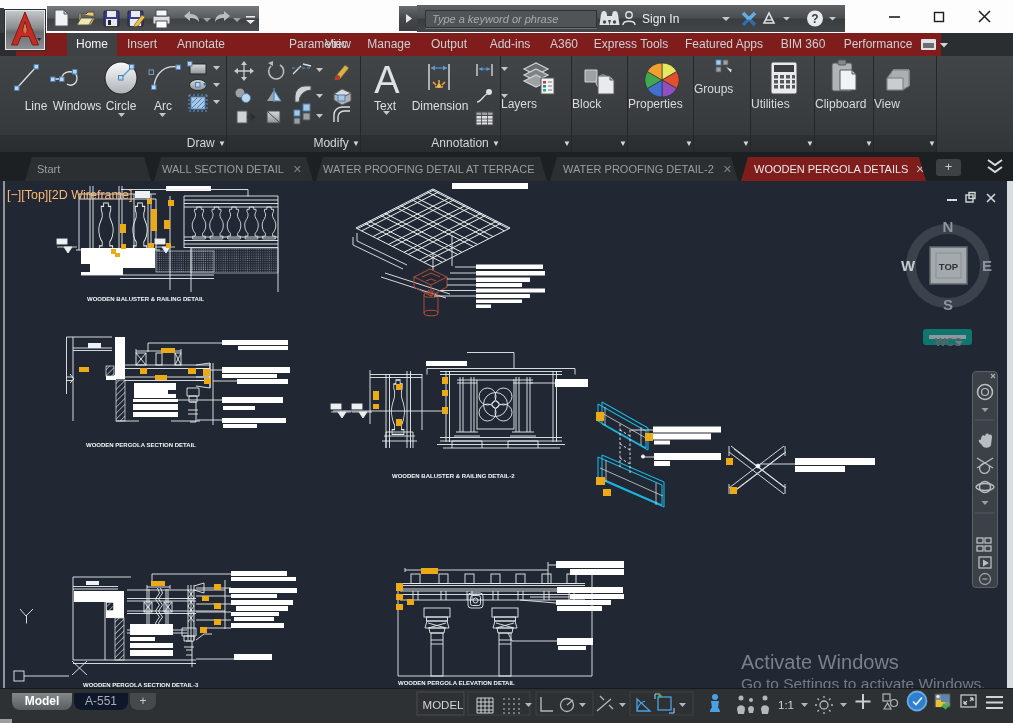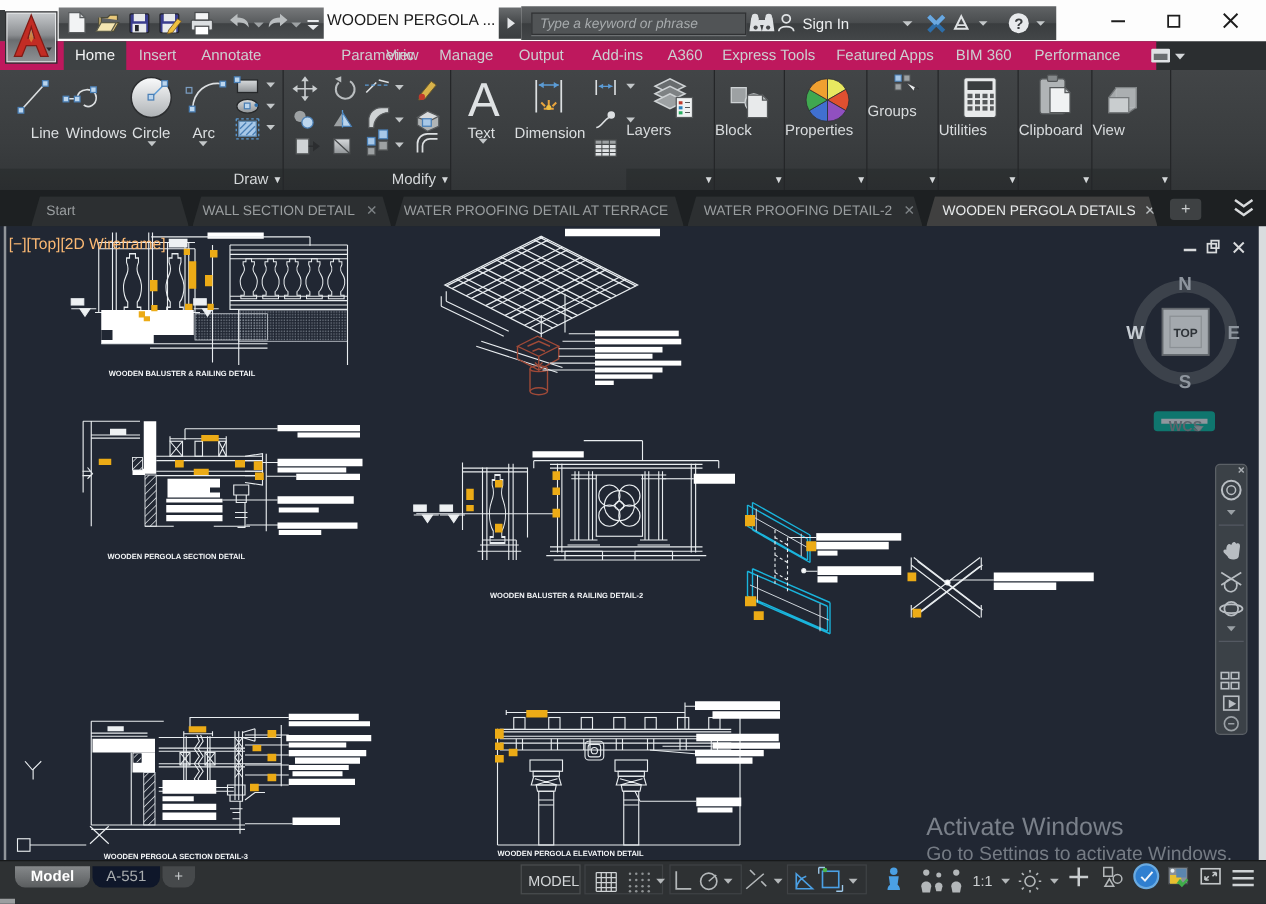--- a/index.html
+++ b/index.html
@@ -14,38 +14,38 @@
 #wintitle { position:absolute; left:259px; top:0; width:140px; height:33px; color:#1b1b1b;
   font-size:12.5px; line-height:33px; text-align:center; white-space:nowrap; }
 #icarrow { position:absolute; left:399px; top:6px; width:18px; height:25px;
   background:linear-gradient(#6a6d6f,#45484a 50%,#3a3d3f); }
 #infocenter { position:absolute; left:417px; top:5px; width:428px; height:27px;
   background:linear-gradient(#606365,#4a4d4f 48%,#3a3d3f 52%,#434648); }
 #searchbox { position:absolute; left:8px; top:5px; width:172px; height:18px; background:#515456;
   border:1px solid #303234; box-shadow:0 1px 0 #6e7173; color:#a7abad; font-style:italic; font-size:11px;
   line-height:16px; padding-left:6px; }
 
-#ribbontabs { position:absolute; left:0; top:33px; width:925px; height:23px; background:#be185d; }
+#ribbontabs { position:absolute; left:16px; top:33px; width:925px; height:23px; background:#7f1d1d; }
 .rtab { position:absolute; top:0; height:23px; line-height:23px; font-size:12px; color:#cdd0d2; text-align:center; }
 .rtab.active { background:#3e4244; color:#f2f3f4; }
 
 #ribbon { position:absolute; left:0; top:56px; width:1013px; height:96px;
   background:linear-gradient(#424547,#3a3d3f 60%,#323537); }
 .panel { position:absolute; top:0; height:96px; border-right:1px solid #242628; }
 .plabel { position:absolute; left:0; bottom:0; width:100%; height:17px; background:rgba(20,22,24,0.25);
   color:#d4d7d9; font-size:12px; text-align:right; line-height:16px; }
 .plabel .dn { font-size:8px; position:relative; top:-1px; }
 .tlabel { position:absolute; color:#dcdfe1; font-size:12px; text-align:center; white-space:nowrap; }
 .biglabel { position:absolute; width:100%; color:#d8dbdd; font-size:12px; top:41px; }
 
 #filetabs { position:absolute; left:0; top:152px; width:1013px; height:29px; background:#1d2022; }
 .ftab { position:absolute; bottom:0; height:24px; background:#2c2f31; color:#9a9ea0; font-size:11px;
   line-height:24px; white-space:nowrap; clip-path:polygon(7px 0, calc(100% - 7px) 0, 100% 100%, 0 100%); }
 .ftab .fx { color:#7e8386; font-size:11px; margin-left:9px; }
-.ftab.active { background:#404040; color:#e8eaeb; }
+.ftab.active { background:#7f1d1d; color:#e8eaeb; }
 .ftab.active .fx { color:#b9bdbf; }
 
 #canvas { position:absolute; left:0; top:181px; width:1013px; height:507px; background:#212733; }
 #vplabel { position:absolute; left:7px; top:7px; color:#fdba74; font-size:12.5px; }
 #watermark1 { position:absolute; left:741px; top:470px; color:#7a808a; font-size:20px; }
 #watermark2 { position:absolute; left:741px; top:494px; color:#757b84; font-size:15.5px; }
 
 #statusbar { position:absolute; left:0; top:688px; width:1013px; height:35px; background:#2e3133; border-top:1px solid #17191a; }
 .ltab { position:absolute; top:4px; height:17px; font-size:12px; line-height:17px; text-align:center; }
 </style>
@@ -80,21 +80,20 @@
     <path d="M156 12 l4 4 4 -4 z" fill="#9da1a3"></path>
 
     <path d="M183 10 l-6 -5 v3 c-6 0 -9 3 -9 8 2 -3 4 -4 9 -4 v3 z" fill="#b9bdbf"></path>
     <path d="M186 12 l4 4 4 -4 z" fill="#9da1a3"></path>
 
     <rect x="199" y="10" width="9" height="1.6" fill="#e8eaec"></rect>
     <path d="M199 14 l4.5 4 4.5 -4 z" fill="#e8eaec"></path>
   </svg>
   </div>
   <div style="position:absolute;left:0;top:8px;width:4px;height:25px;background:#3a3d3f;"></div>
-  <div id="wintitle">WOODEN PERGOLA ...</div>
   <div id="icarrow"><svg width="18" height="25" viewBox="0 0 18 25">
         <path d="M7 8 l6 4.5 -6 4.5 z" fill="#e4e6e8"></path>
       </svg></div>
   <div id="infocenter">
     <div id="searchbox">Type a keyword or phrase</div>
     <svg width="428" height="27" viewBox="0 0 428 27" style="position:absolute;left:0;top:0;">
 
       <g fill="#dfe2e4">
         <path d="M184 9 h6 v2 l2.5 9 h-10 z"></path>
         <path d="M201 9 h-6 v2 l-2.5 9 h10 z"></path>
@@ -155,20 +154,23 @@
   <div class="rtab" style="left:758px; width:58px;">BIM 360</div>
   <div class="rtab" style="left:820px; width:84px;">Performance</div>
 </div>
 
 <div id="ribbon">
   <div class="panel" style="left:0; width:227px;">
       <div class="plabel">Draw <span class="dn">▼</span></div>
     </div>
   <div class="panel" style="left:227px; width:134px;">
       <div class="plabel">Modify <span class="dn">▼</span></div>
+    </div>
+  <div class="panel" style="left:361px; width:140px;">
+      <div class="plabel">Annotation <span class="dn">▼</span></div>
     </div>
   <div class="panel" style="left:501px; width:71px;">
       <div class="biglabel">Layers</div>
       <div class="plabel"><span class="dn">▼</span></div>
     </div>
   <div class="panel" style="left:572px; width:56px;">
       <div class="biglabel">Block</div>
       <div class="plabel"><span class="dn">▼</span></div>
     </div>
   <div class="panel" style="left:628px; width:66px;">

